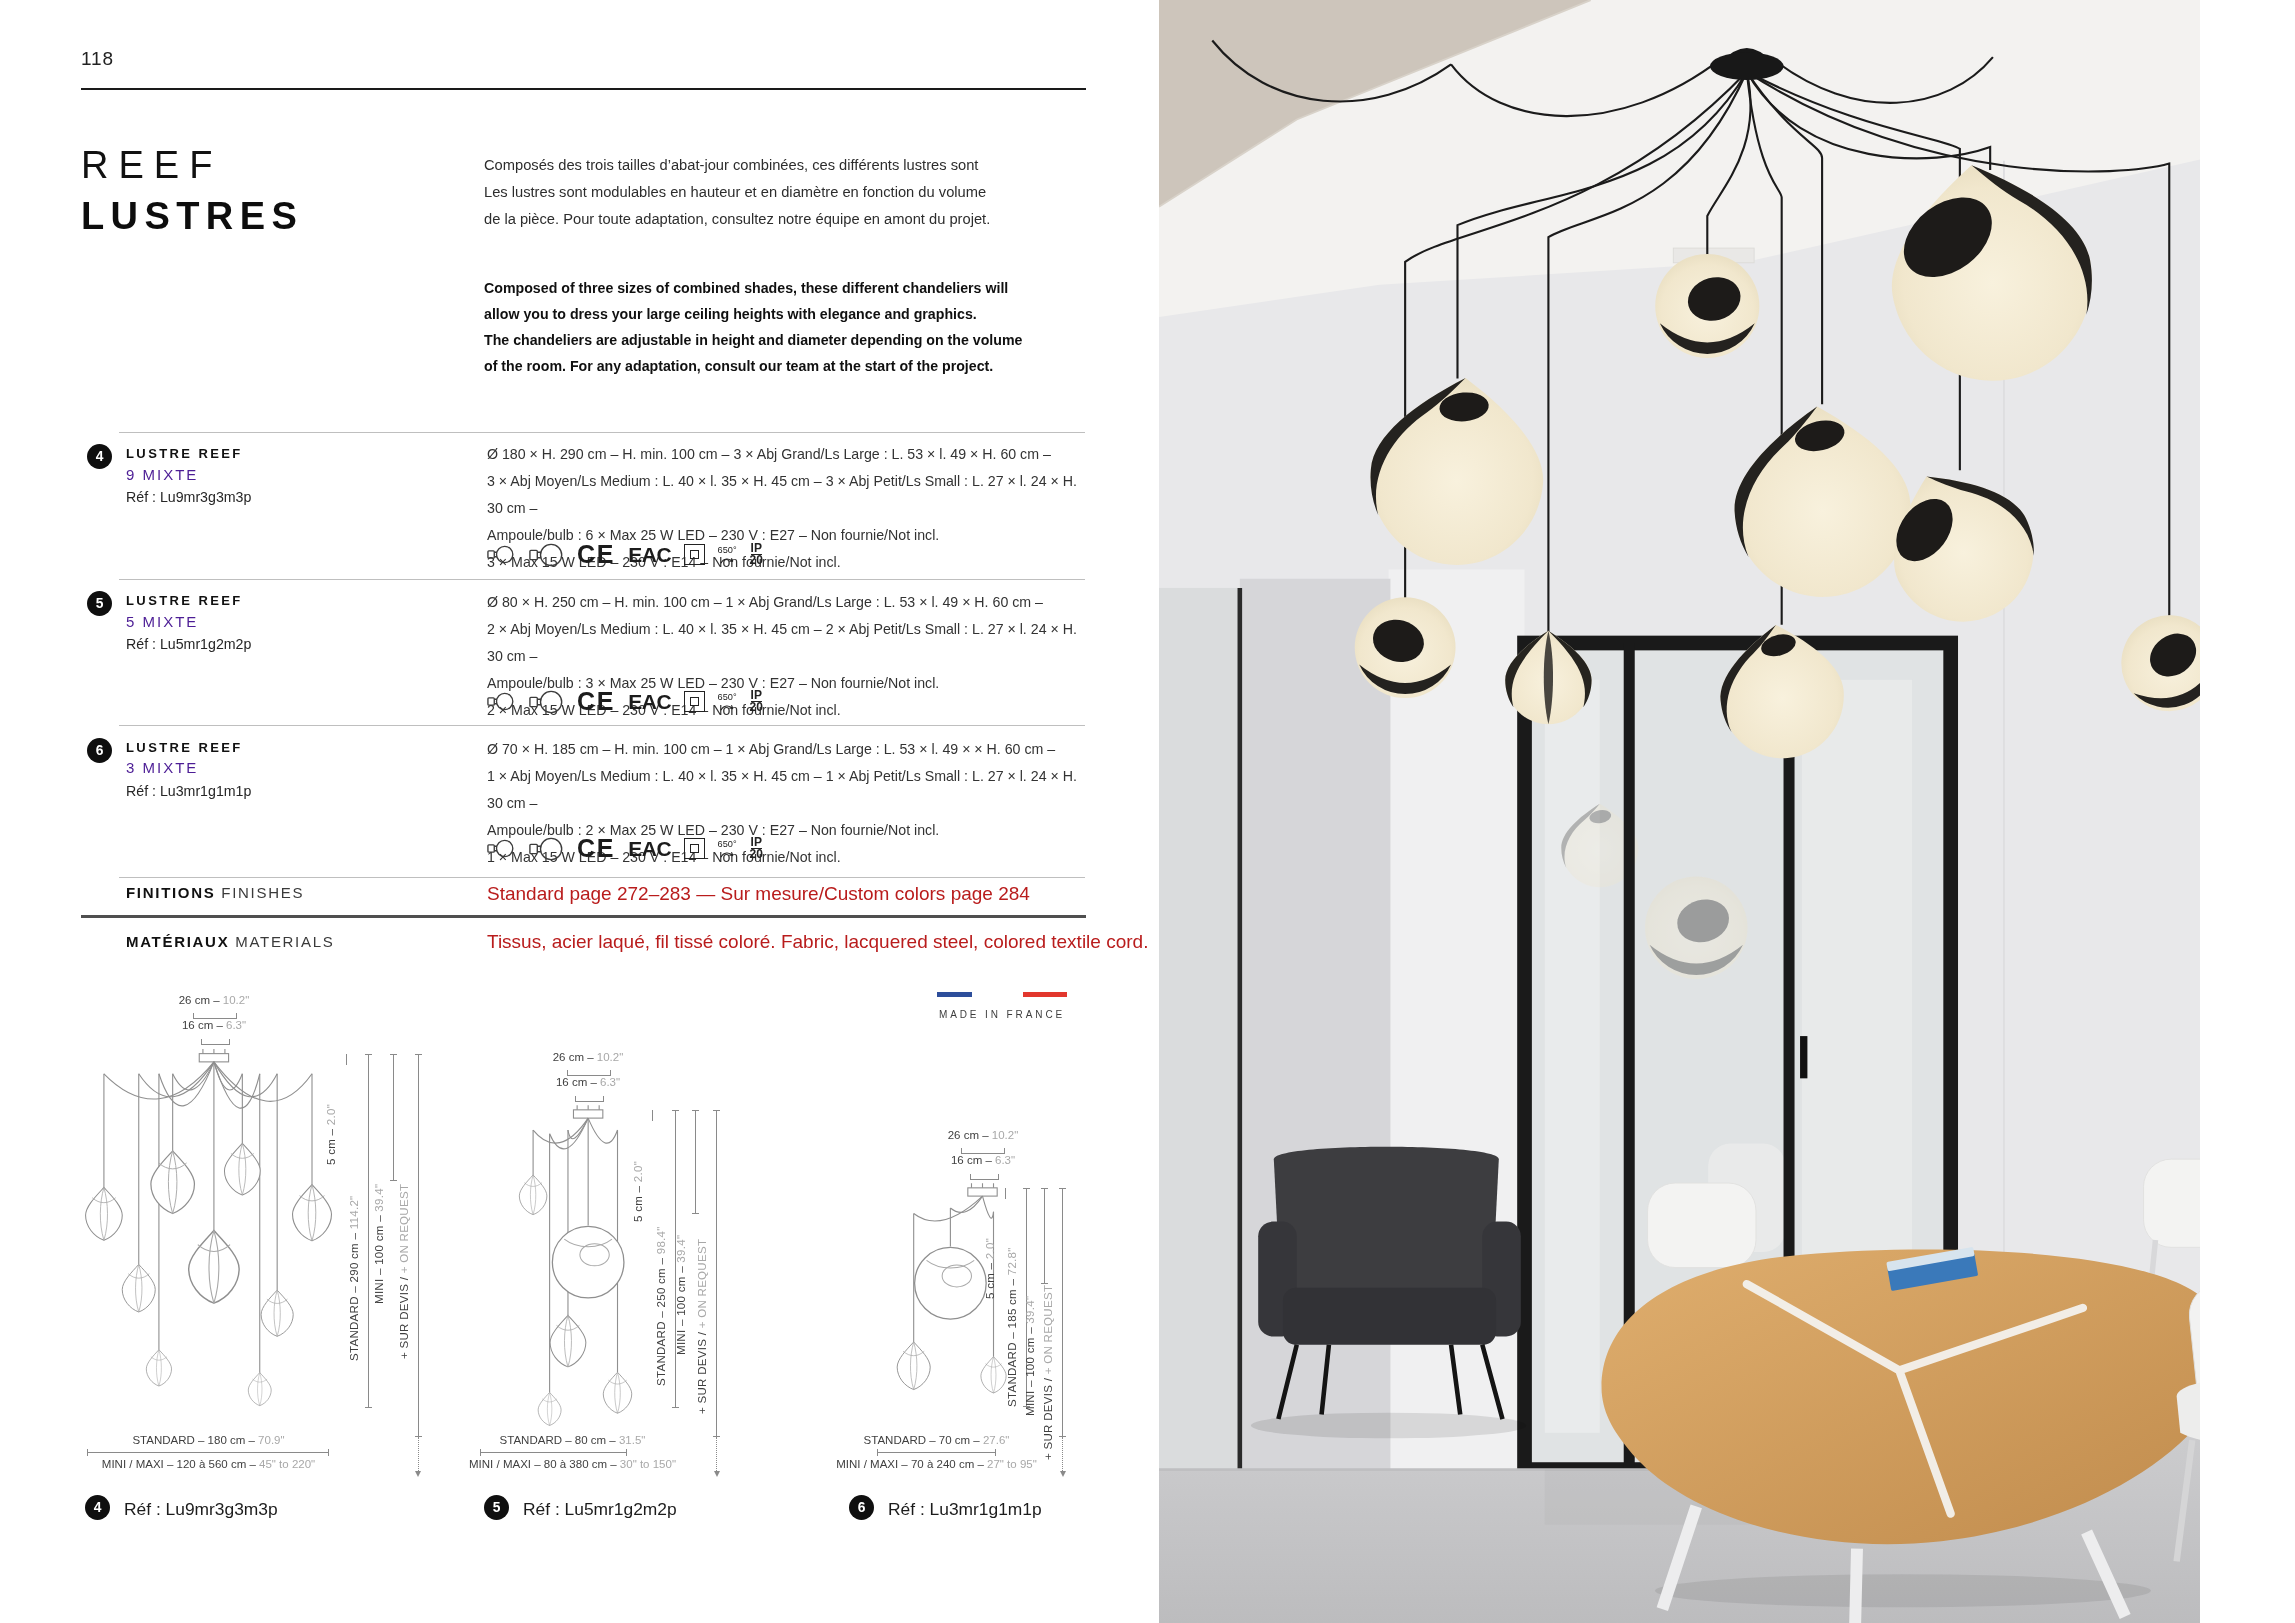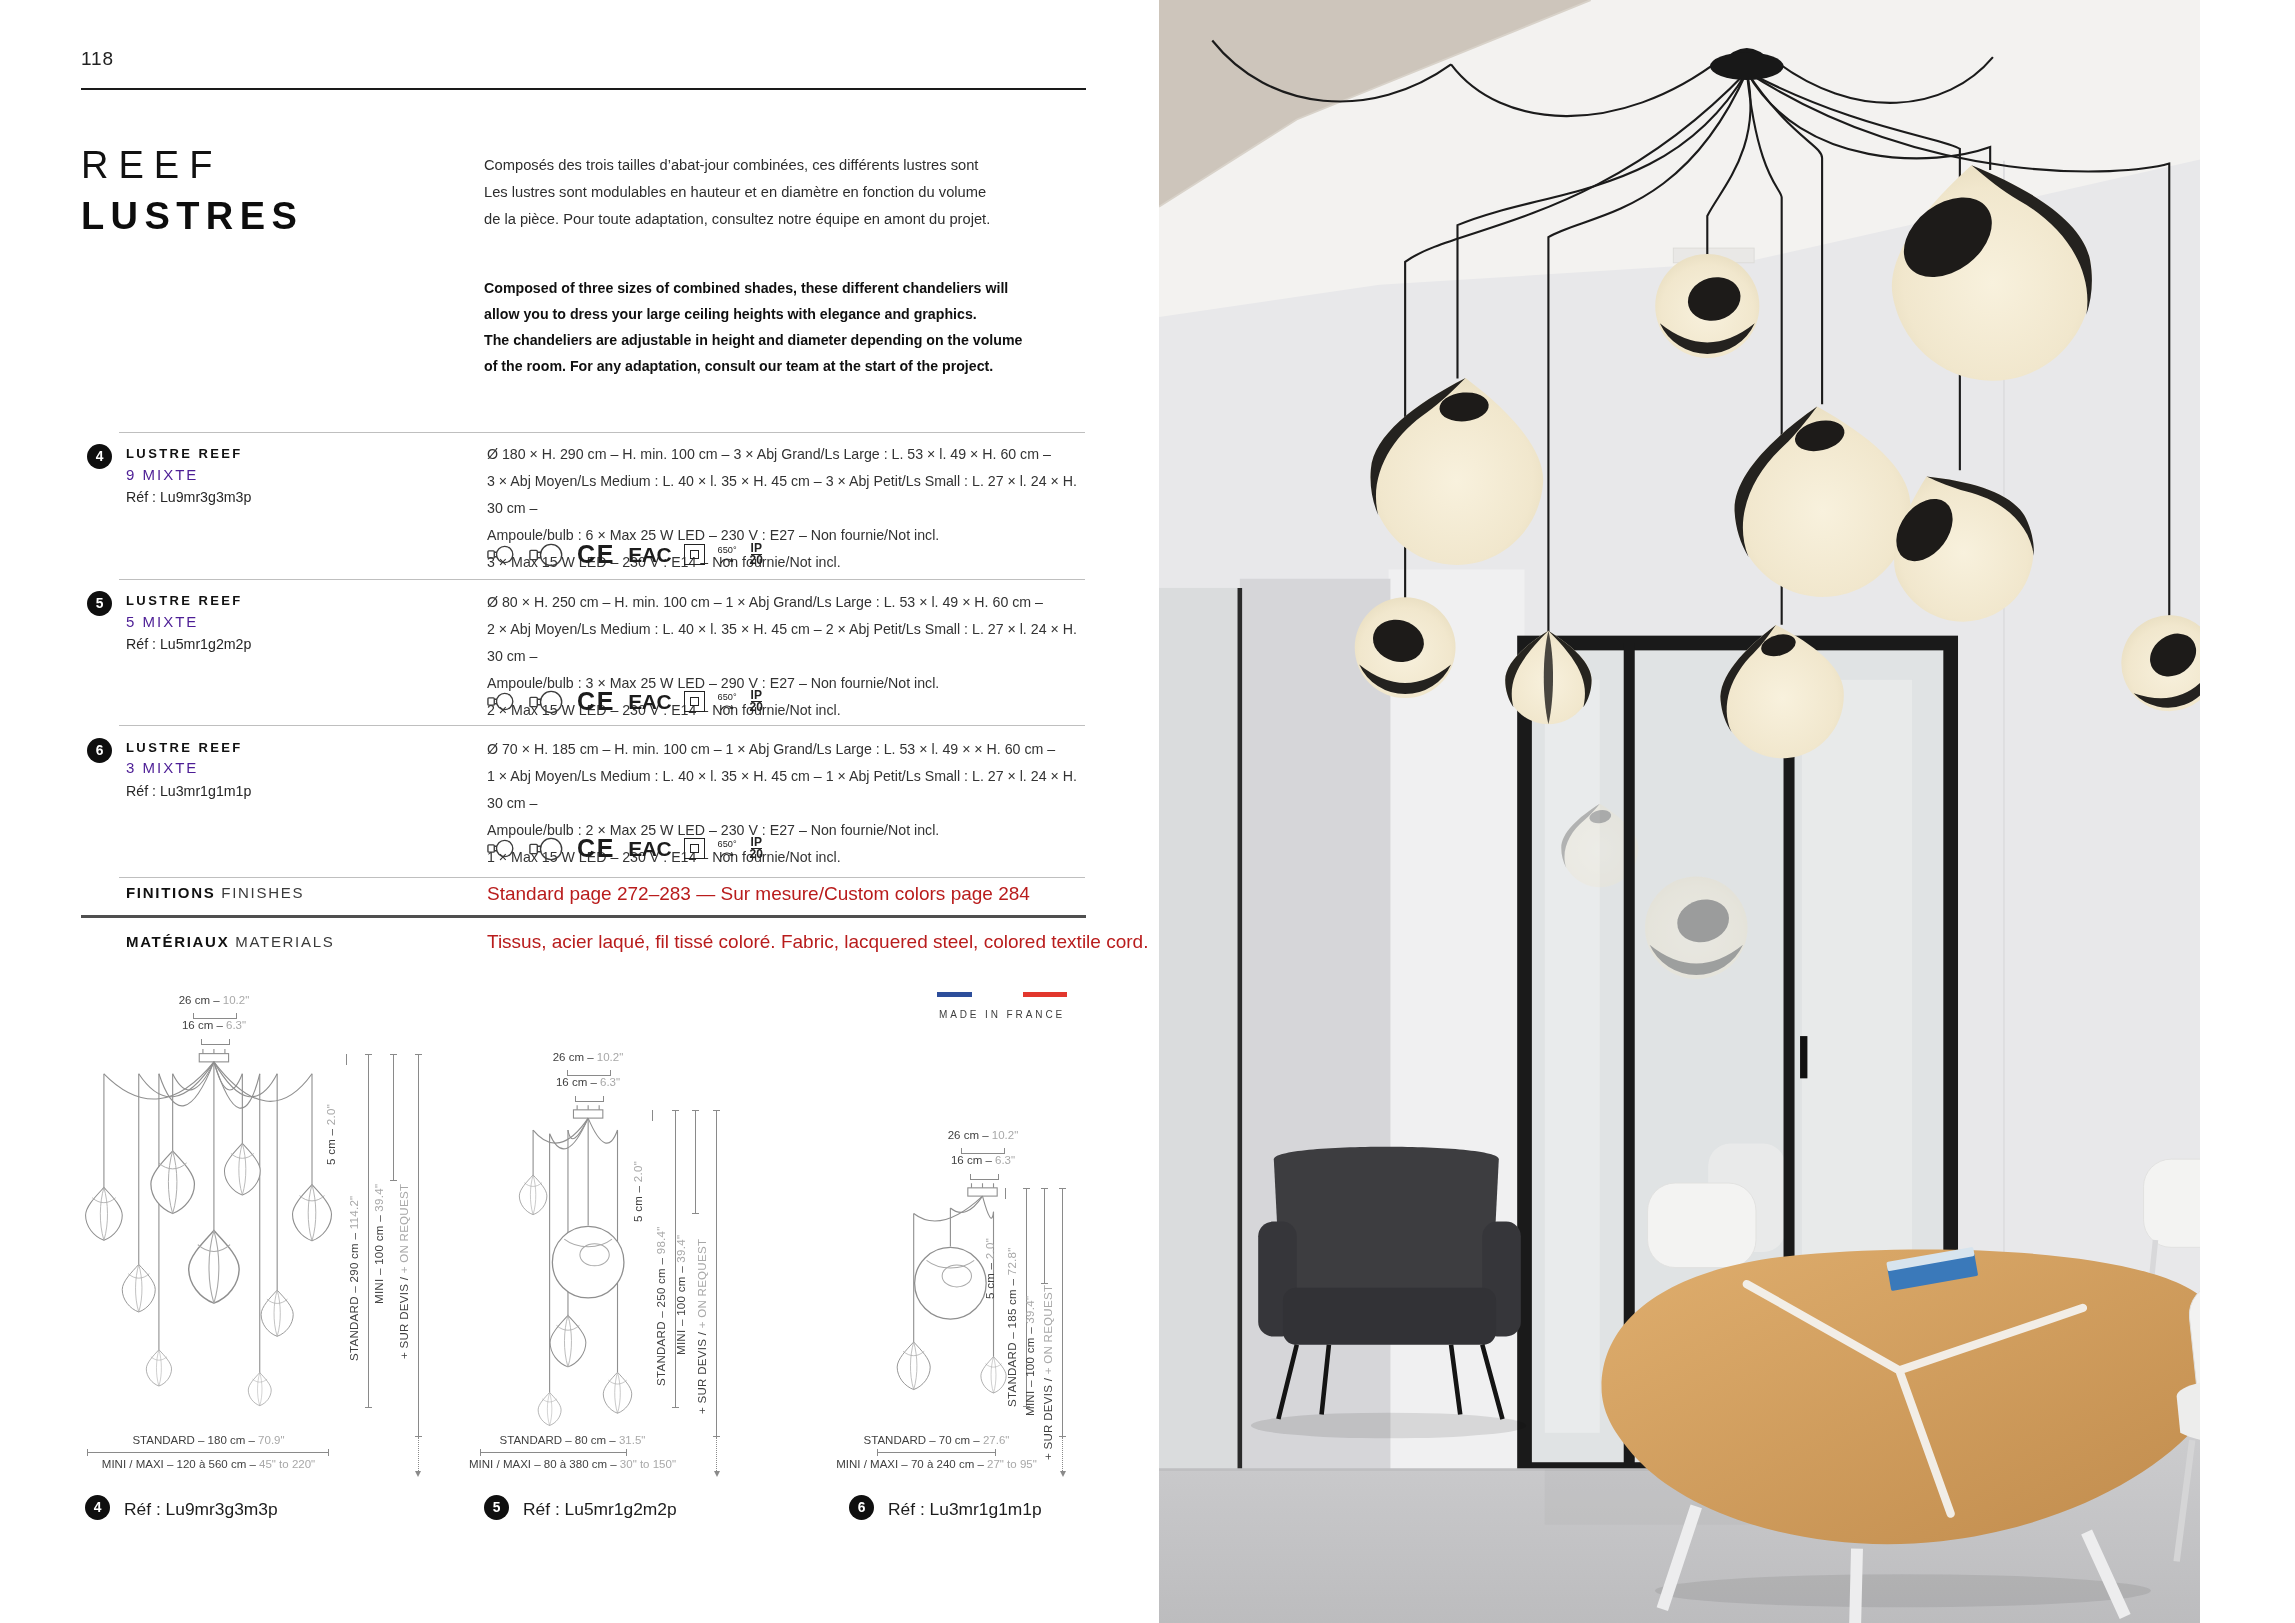--- a/index.html
+++ b/index.html
@@ -161,21 +161,21 @@
   <div class="sep" style="top:579px"></div>
   <div class="badge" style="left:87px;top:591px">
       <span>5</span>
     </div>
   <div class="pname" style="left:126px;top:593px">LUSTRE REEF</div>
   <div class="pvariant" style="left:126px;top:613px">5 MIXTE</div>
   <div class="pref" style="left:126px;top:636px">Réf : Lu5mr1g2m2p</div>
   <div class="specs" style="top:589px">
     <div>Ø 80 × H. 250 cm – H. min. 100 cm – 1 × Abj Grand/Ls Large : L. 53 × l. 49 × H. 60 cm –</div>
     <div>2 × Abj Moyen/Ls Medium : L. 40 × l. 35 × H. 45 cm – 2 × Abj Petit/Ls Small : L. 27 × l. 24 × H. 30 cm –</div>
-    <div>Ampoule/bulb : 3 × Max 25 W LED – 290 V : E27 – Non fournie/Not incl.</div>
+    <div>Ampoule/bulb : 3 × Max 25 W LED – 230 V : E27 – Non fournie/Not incl.</div>
     <div>2 × Max 15 W LED – 230 V : E14 – Non fournie/Not incl.</div>
   </div>
   <div class="icons" style="top:687px">
     <span>
         <svg width="29" height="19" viewBox="0 0 32 21">
           <g stroke="#3c3c3c" stroke-width="1.5" fill="none">
             <rect x="1" y="6.5" width="7" height="8" rx="1"></rect>
             <circle cx="19.5" cy="10.5" r="9"></circle>
             <path d="M8,8 L11,8 M8,13 L11,13"></path>
           </g>

